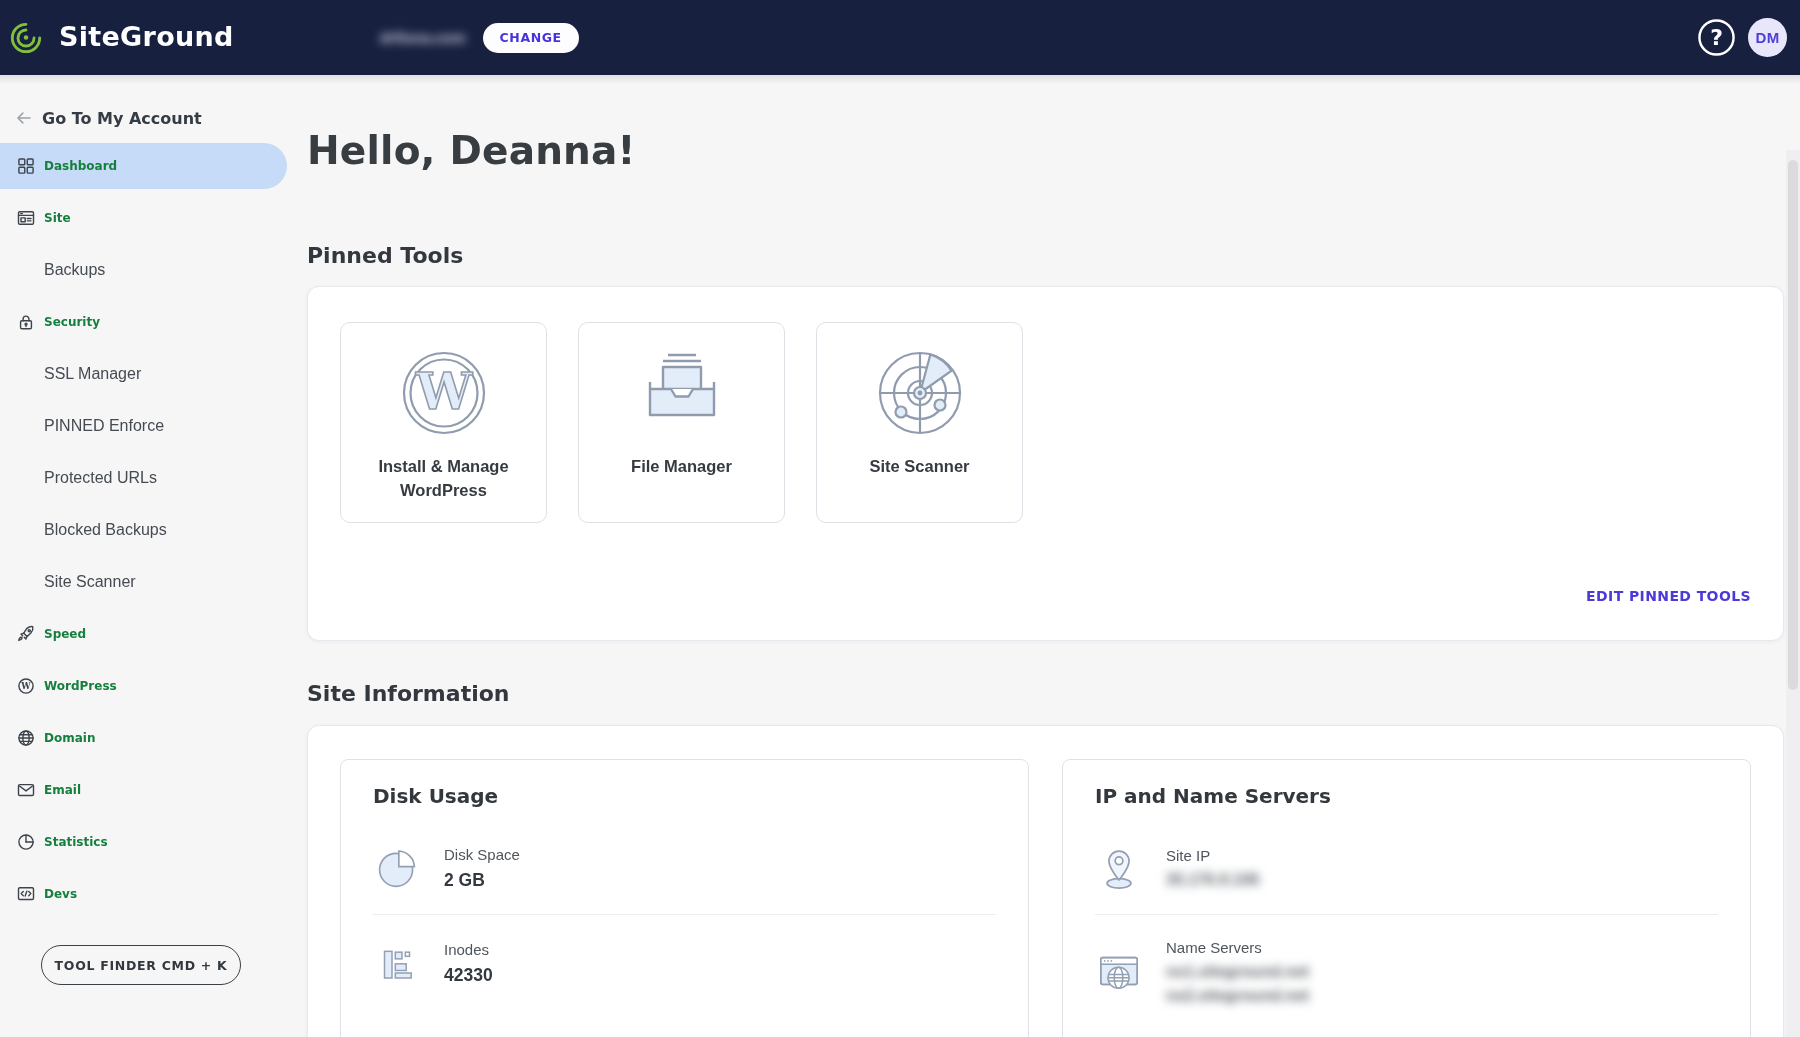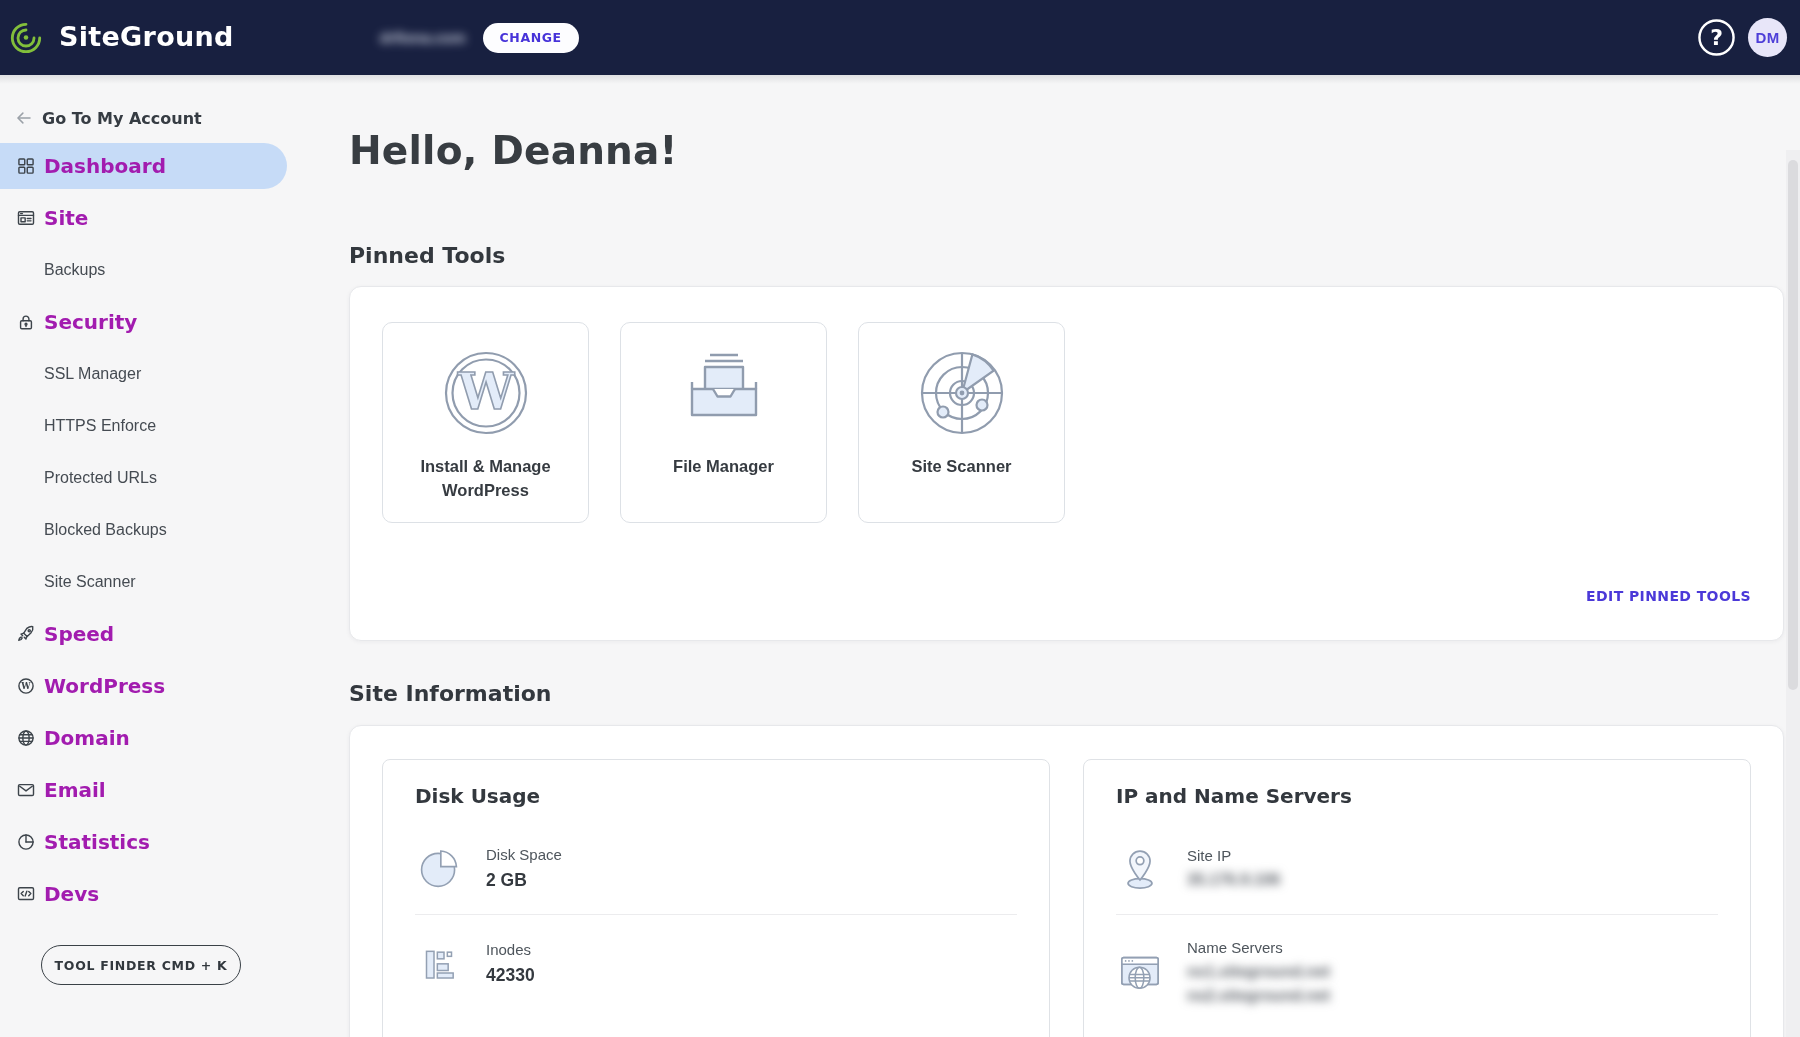--- a/index.html
+++ b/index.html
@@ -41,21 +41,21 @@
   .topbar-right { margin-left: auto; margin-right: 13px; display: flex; align-items: center; gap: 12px; }
   .help-btn { width: 39px; height: 39px; display: inline-flex; cursor: pointer; }
   .avatar {
     width: 39px; height: 39px; border-radius: 50%;
     background: #e8e6f9; color: #4e3fd8;
     display: flex; align-items: center; justify-content: center;
     font-size: 15px; font-weight: bold; letter-spacing: 0.3px; cursor: pointer;
   }
 
   
-  .page-body { flex: 1; display: flex; position: relative; min-height: 0; gap: 42px; }
+  .page-body { flex: 1; display: flex; position: relative; min-height: 0; }
   .page-body::before {
     content: ""; position: absolute; top: 0; left: 0; right: 0; height: 9px;
     background: linear-gradient(rgba(20,25,40,0.10), rgba(20,25,40,0));
     z-index: 5; pointer-events: none;
   }
 
   
   .sidebar { width: 287px; flex: 0 0 287px; background: #f6f6f7; padding-top: 31px; }
   .back-row {
     display: flex; align-items: center; gap: 9px;
@@ -67,21 +67,21 @@
     font-size: 16px; font-weight: bold; color: #363c43;
   }
   .nav { margin-top: 13px; }
   .nav-item {
     height: 52px; display: flex; align-items: center;
     padding-left: 16px; cursor: pointer; position: relative;
   }
   .nav-item .nav-icon { width: 20px; height: 20px; display: inline-flex; margin-right: 8px; }
   .nav-item .nav-label {
     font-family: "DejaVu Sans", sans-serif;
-    font-size: 20px; font-weight: bold; color: #a21caf;
+    font-size: 12px; font-weight: bold; color: #15803d;
   }
   .nav-item.sub { padding-left: 44px; }
   .nav-item.sub .nav-label { font-family: "Liberation Sans", sans-serif; font-weight: normal; font-size: 16px; color: #454b52; }
   .nav-item.active { background: #c6dbf7; border-radius: 0 23px 23px 0; height: 46px; margin: 3px 0; }
   .tool-finder {
     margin: 25px 0 0 41px;
     width: 200px; height: 40px; border-radius: 20px;
     background: transparent; border: 1.6px solid #3a4147;
     font-family: "DejaVu Sans", sans-serif;
     font-size: 12.5px; font-weight: bold; letter-spacing: 0.7px; color: #32383e;
@@ -237,21 +237,21 @@
                 <circle cx="12" cy="14.6" r="1.1"></circle>
                 <path d="M12 15.7v1.7"></path>
               </svg>
             </span>
             <span class="nav-label">Security</span>
           </div>
           <div class="nav-item sub">
             <span class="nav-label">SSL Manager</span>
           </div>
           <div class="nav-item sub">
-            <span class="nav-label">HTTPS Enforce</span>
+            <span class="nav-label">PINNED Enforce</span>
           </div>
           <div class="nav-item sub">
             <span class="nav-label">Protected URLs</span>
           </div>
           <div class="nav-item sub">
             <span class="nav-label">Blocked Backups</span>
           </div>
           <div class="nav-item sub">
             <span class="nav-label">Site Scanner</span>
           </div>

